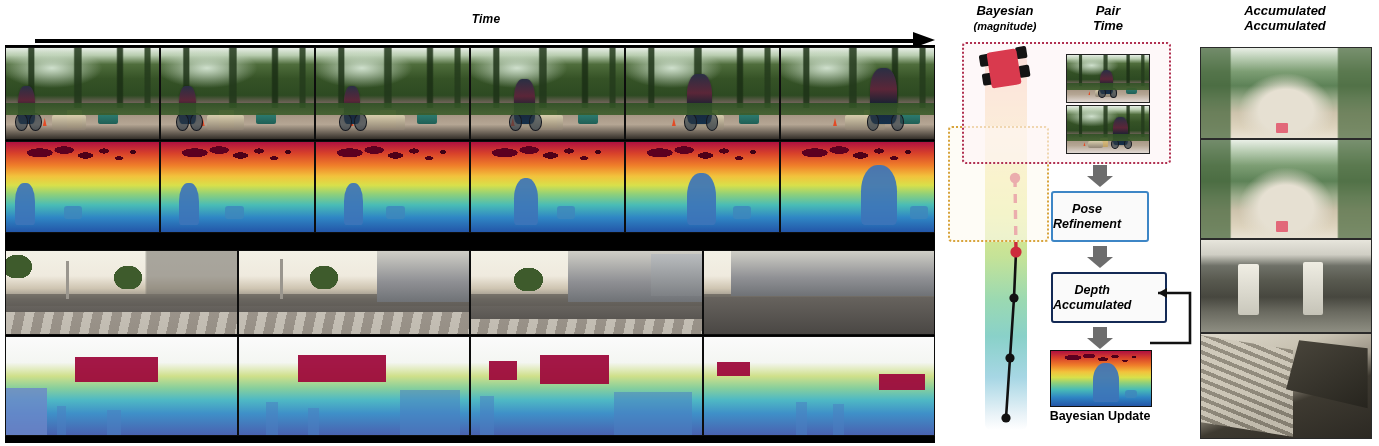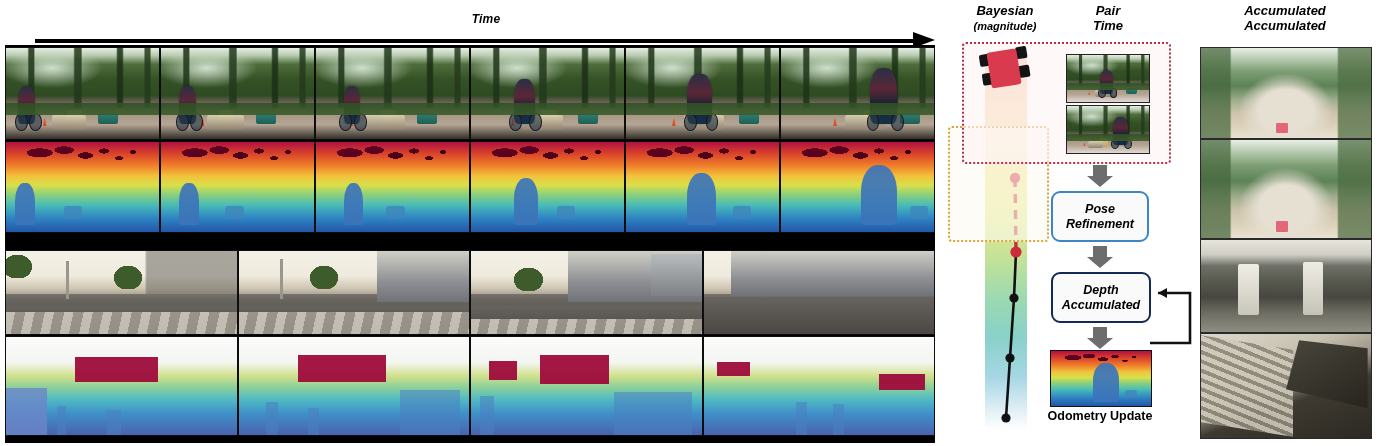--- a/index.html
+++ b/index.html
@@ -130,25 +130,25 @@
   #box-red{left:962px;top:42px;width:205px;height:118px;
       border:2.5px dotted #b03050;border-radius:4px;background:#fdf4f5a0;}
   #box-orange{left:948px;top:126px;width:97px;height:112px;
       border:2.5px dotted #d8a43c;border-radius:4px;background:#fdfaf1a0;}
 
   .thumb{position:absolute;border:1.5px solid #222;overflow:hidden;}
   #pair1{left:1066px;top:54px;width:82px;height:47px;}
   #pair2{left:1066px;top:105px;width:82px;height:47px;}
 
   .pbox{position:absolute;box-sizing:border-box;background:#fafafa;
-      display:flex;align-items:center;justify-content:center;text-align:center;
+      display:flex;align-items:center;text-align:center;
       font-size:12.5px;font-weight:bold;font-style:italic;line-height:1.2;
-      border-radius:9px;}
+      border-radius:3px;}
   #pose-box{left:1051px;top:191px;width:98px;height:51px;border:2.4px solid #3d86c6;}
-  #depth-box{left:1051px;top:272px;width:100px;height:51px;border:2.4px solid #142a55;}
+  #depth-box{left:1051px;top:272px;width:116px;height:51px;border:2.4px solid #142a55;}
 
   .fat-arrow{position:absolute;width:26px;}
   .fat-arrow .stem{position:absolute;left:6px;top:0;width:14px;height:12px;background:#6d6d6d;}
   .fat-arrow .tip{position:absolute;left:0;top:11px;width:0;height:0;
       border-left:13px solid transparent;border-right:13px solid transparent;
       border-top:11px solid #6d6d6d;}
   #arr1{left:1087px;top:165px;}
   #arr2{left:1087px;top:246px;}
   #arr3{left:1087px;top:327px;}
 
@@ -420,21 +420,21 @@
 
 <div class="fat-arrow abs" id="arr3">
   <div class="stem"></div>
     <div class="tip"></div>
   </div>
 
 <div class="abs dp-forest" id="bayes-img">
   <div class="dp-silhouette" style="left:42%;width:26%;height:70%"></div>
   <div class="dp-blob" style="left:74%"></div>
 </div>
-<div class="abs" id="bayes-label">Odometry Update</div>
+<div class="abs" id="bayes-label">Bayesian Update</div>
 
 <svg class="abs" id="loop" viewBox="0 0 60 100">
   <polyline points="10,58 50,58 50,8 18,8" fill="none" stroke="#111" stroke-width="2.6"></polyline>
   <polygon points="18,8 27,3 27,13" fill="#111"></polygon>
 </svg>
 
 <div class="abs" id="pc-label">
   <span>Accumulated</span><br>
   <span>Accumulated</span>
 </div>

